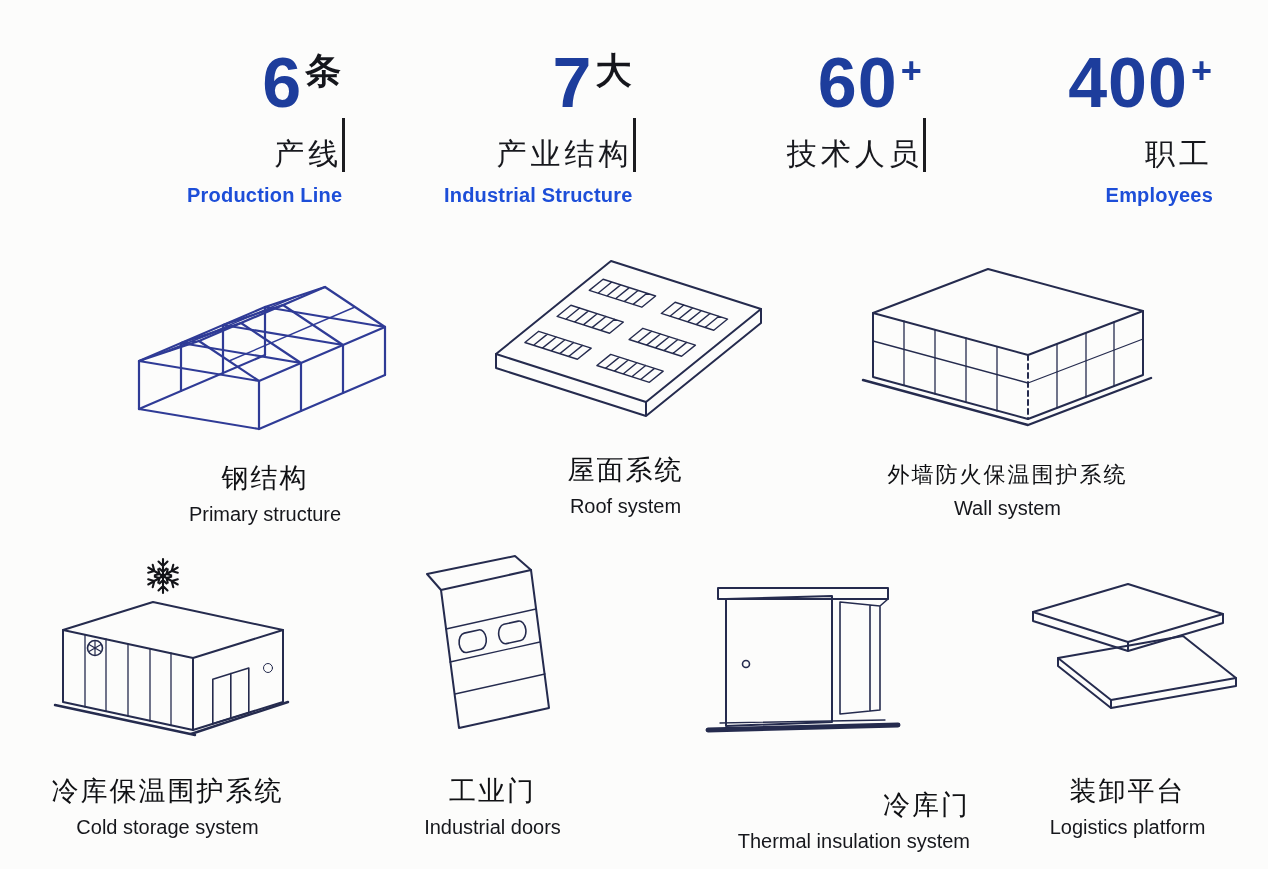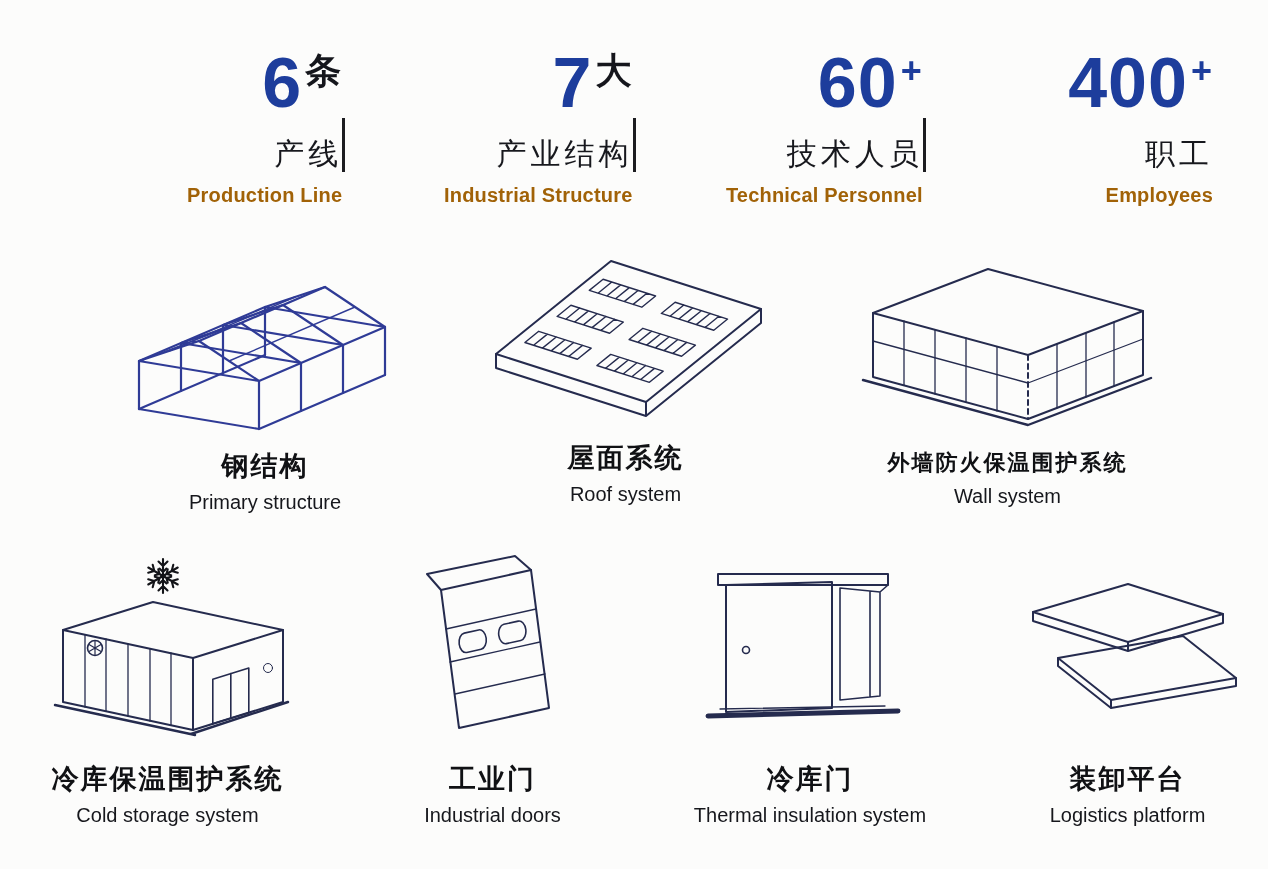--- a/index.html
+++ b/index.html
@@ -19,29 +19,29 @@
   .canvas{position:relative;width:1268px;height:869px;background:var(--bg);overflow:hidden;}
 
   
   .stats{position:absolute;top:48px;left:55px;right:55px;display:flex;align-items:flex-start;}
   .stat{flex:1;text-align:right;}
   .stat-number{font-size:70px;font-weight:800;color:var(--accent);line-height:1;letter-spacing:1px;}
   .stat-unit{font-size:36px;font-weight:800;vertical-align:24px;margin-left:3px;}
   .unit-ink{color:var(--ink);}
   .unit-accent{color:var(--accent);}
   .stat-zh{font-size:30px;font-weight:500;color:#17181d;margin-top:16px;letter-spacing:4px;}
-  .stat-en{font-size:20px;font-weight:700;color:#a16207;margin-top:9px;letter-spacing:.2px;}
+  .stat-en{font-size:20px;font-weight:700;color:#1d4ed8;margin-top:9px;letter-spacing:.2px;}
   .stat-divider{width:3px;height:54px;background:#1c1c20;margin-top:70px;flex:0 0 3px;}
 
   
   .card{position:absolute;text-align:center;}
   .art{display:flex;justify-content:center;align-items:flex-end;}
   .art-r1{height:192px;}
   .art-r2{height:200px;}
-  .card-zh{font-size:27px;font-weight:700;color:#101114;letter-spacing:2px;margin-top:16px;white-space:nowrap;}
+  .card-zh{font-size:27px;font-weight:400;color:#101114;letter-spacing:2px;margin-top:28px;white-space:nowrap;}
   .card-en{font-size:20px;font-weight:500;color:#16171c;margin-top:7px;white-space:nowrap;}
   svg{display:block;}
   svg path,svg rect,svg line,svg circle{fill:none;stroke-linecap:round;stroke-linejoin:round;}
 </style>
 </head>
 <body>
 
 <div class="canvas">
 
   <div class="stats">
@@ -58,21 +58,20 @@
       <div class="stat-number"><span>7</span><span class="stat-unit unit-ink">大</span></div>
       <div class="stat-zh">产业结构</div>
       <div class="stat-en">Industrial Structure</div>
     </div>
 
     <div class="stat-divider"></div>
 
     <div class="stat">
       <div class="stat-number"><span>60</span><span class="stat-unit unit-accent">+</span></div>
       <div class="stat-zh">技术人员</div>
-      <div class="stat-en">Technical Personnel</div>
     </div>
 
     <div class="stat-divider"></div>
 
     <div class="stat">
       <div class="stat-number"><span>400</span><span class="stat-unit unit-accent">+</span></div>
       <div class="stat-zh">职工</div>
       <div class="stat-en">Employees</div>
     </div>
 
@@ -191,21 +190,21 @@
         <g transform="matrix(90 -20 18 138 78 40)" stroke="#252b4e" stroke-width="1.6">
           <rect vector-effect="non-scaling-stroke" x="0.12" y="0.34" width="0.3" height="0.14" rx="0.07" ry="0.07"></rect>
           <rect vector-effect="non-scaling-stroke" x="0.56" y="0.34" width="0.3" height="0.14" rx="0.07" ry="0.07"></rect>
         </g>
       </svg>
     </div>
     <div class="card-zh">工业门</div>
     <div class="card-en">Industrial doors</div>
   </div>
 
-  <div class="card" style="left:650px;top:545px;width:320px;">
+  <div class="card" style="left:650px;top:559px;width:320px;text-align:right;">
     <div class="art art-r2">
       <svg width="260" height="195" viewBox="0 0 260 195">
         <g stroke="#252b4e" stroke-width="2">
           <path d="M38 24 L208 24 M38 35 L208 35 M38 24 L38 35 M208 24 L208 35"></path>
           <path d="M46 35 L152 32 L152 158 L46 162 Z"></path>
           <circle cx="66" cy="100" r="3.5" stroke-width="1.6"></circle>
           <path d="M160 38 L200 42 L200 146 L160 150 Z M190 41 L190 147 M200 42 L208 35" stroke-width="1.6"></path>
           <path d="M40 159 L205 156" stroke-width="1.3"></path>
           <path d="M28 166 L218 161" stroke-width="5"></path>
         </g>

